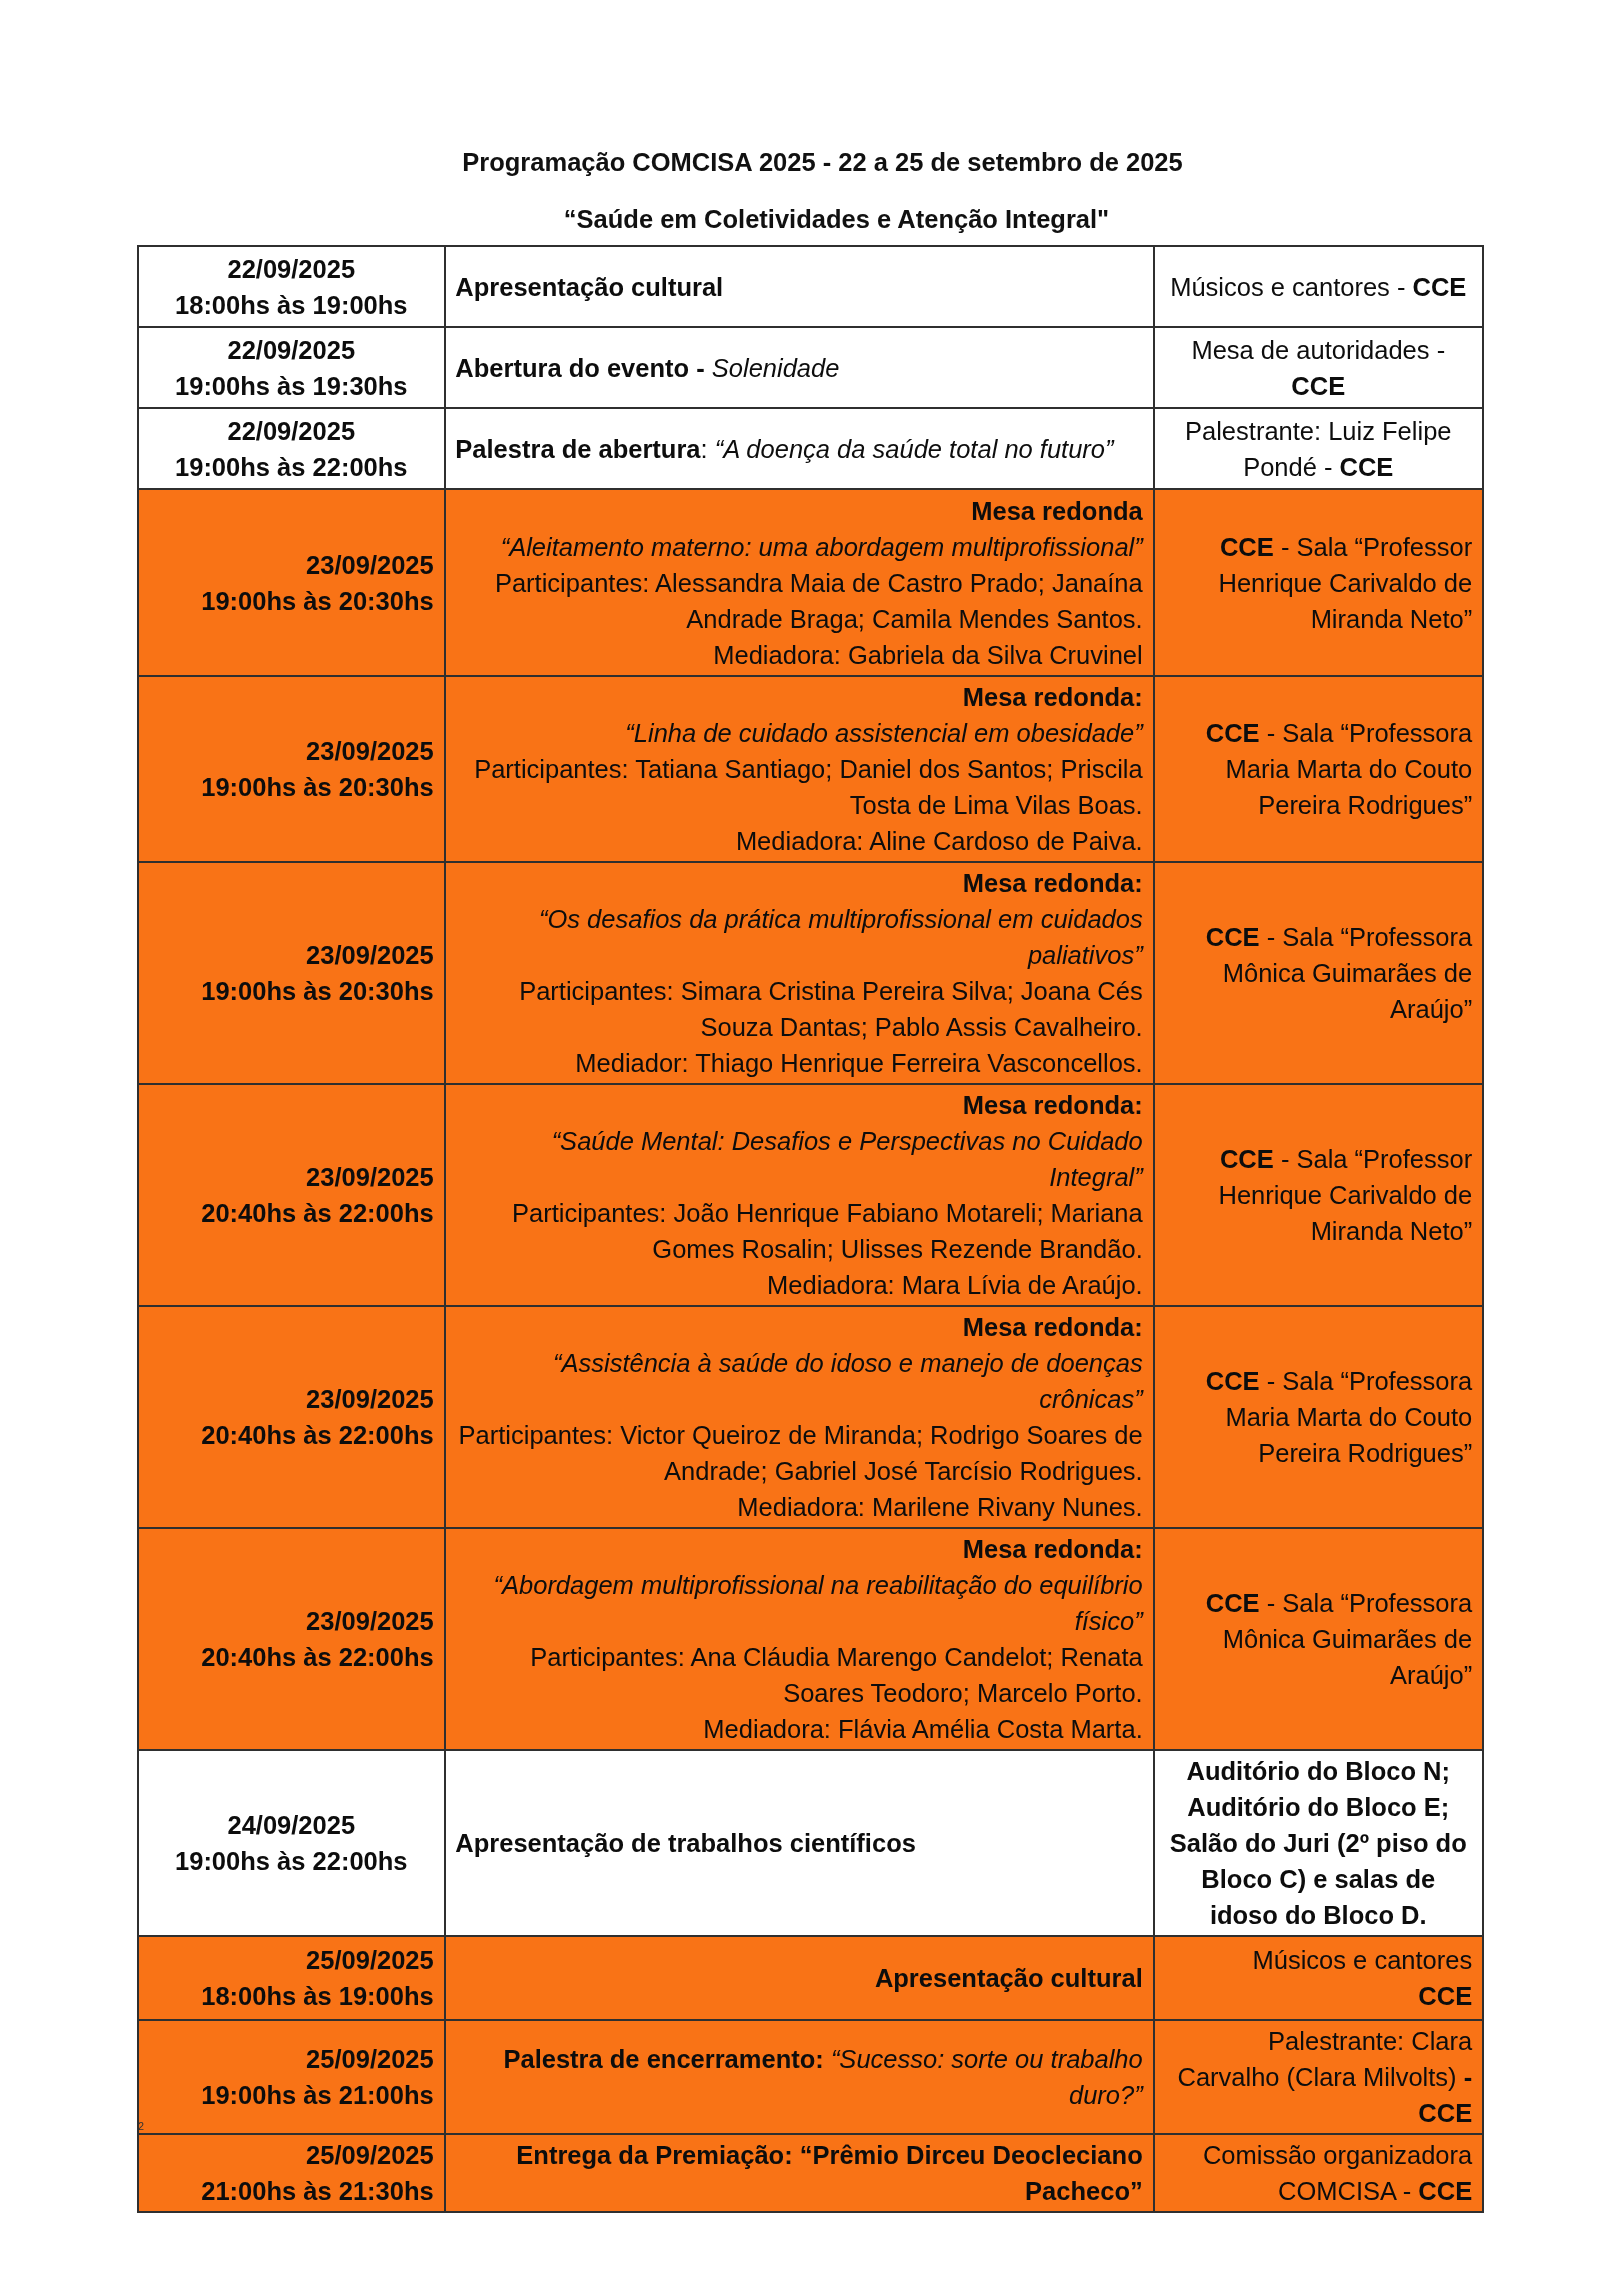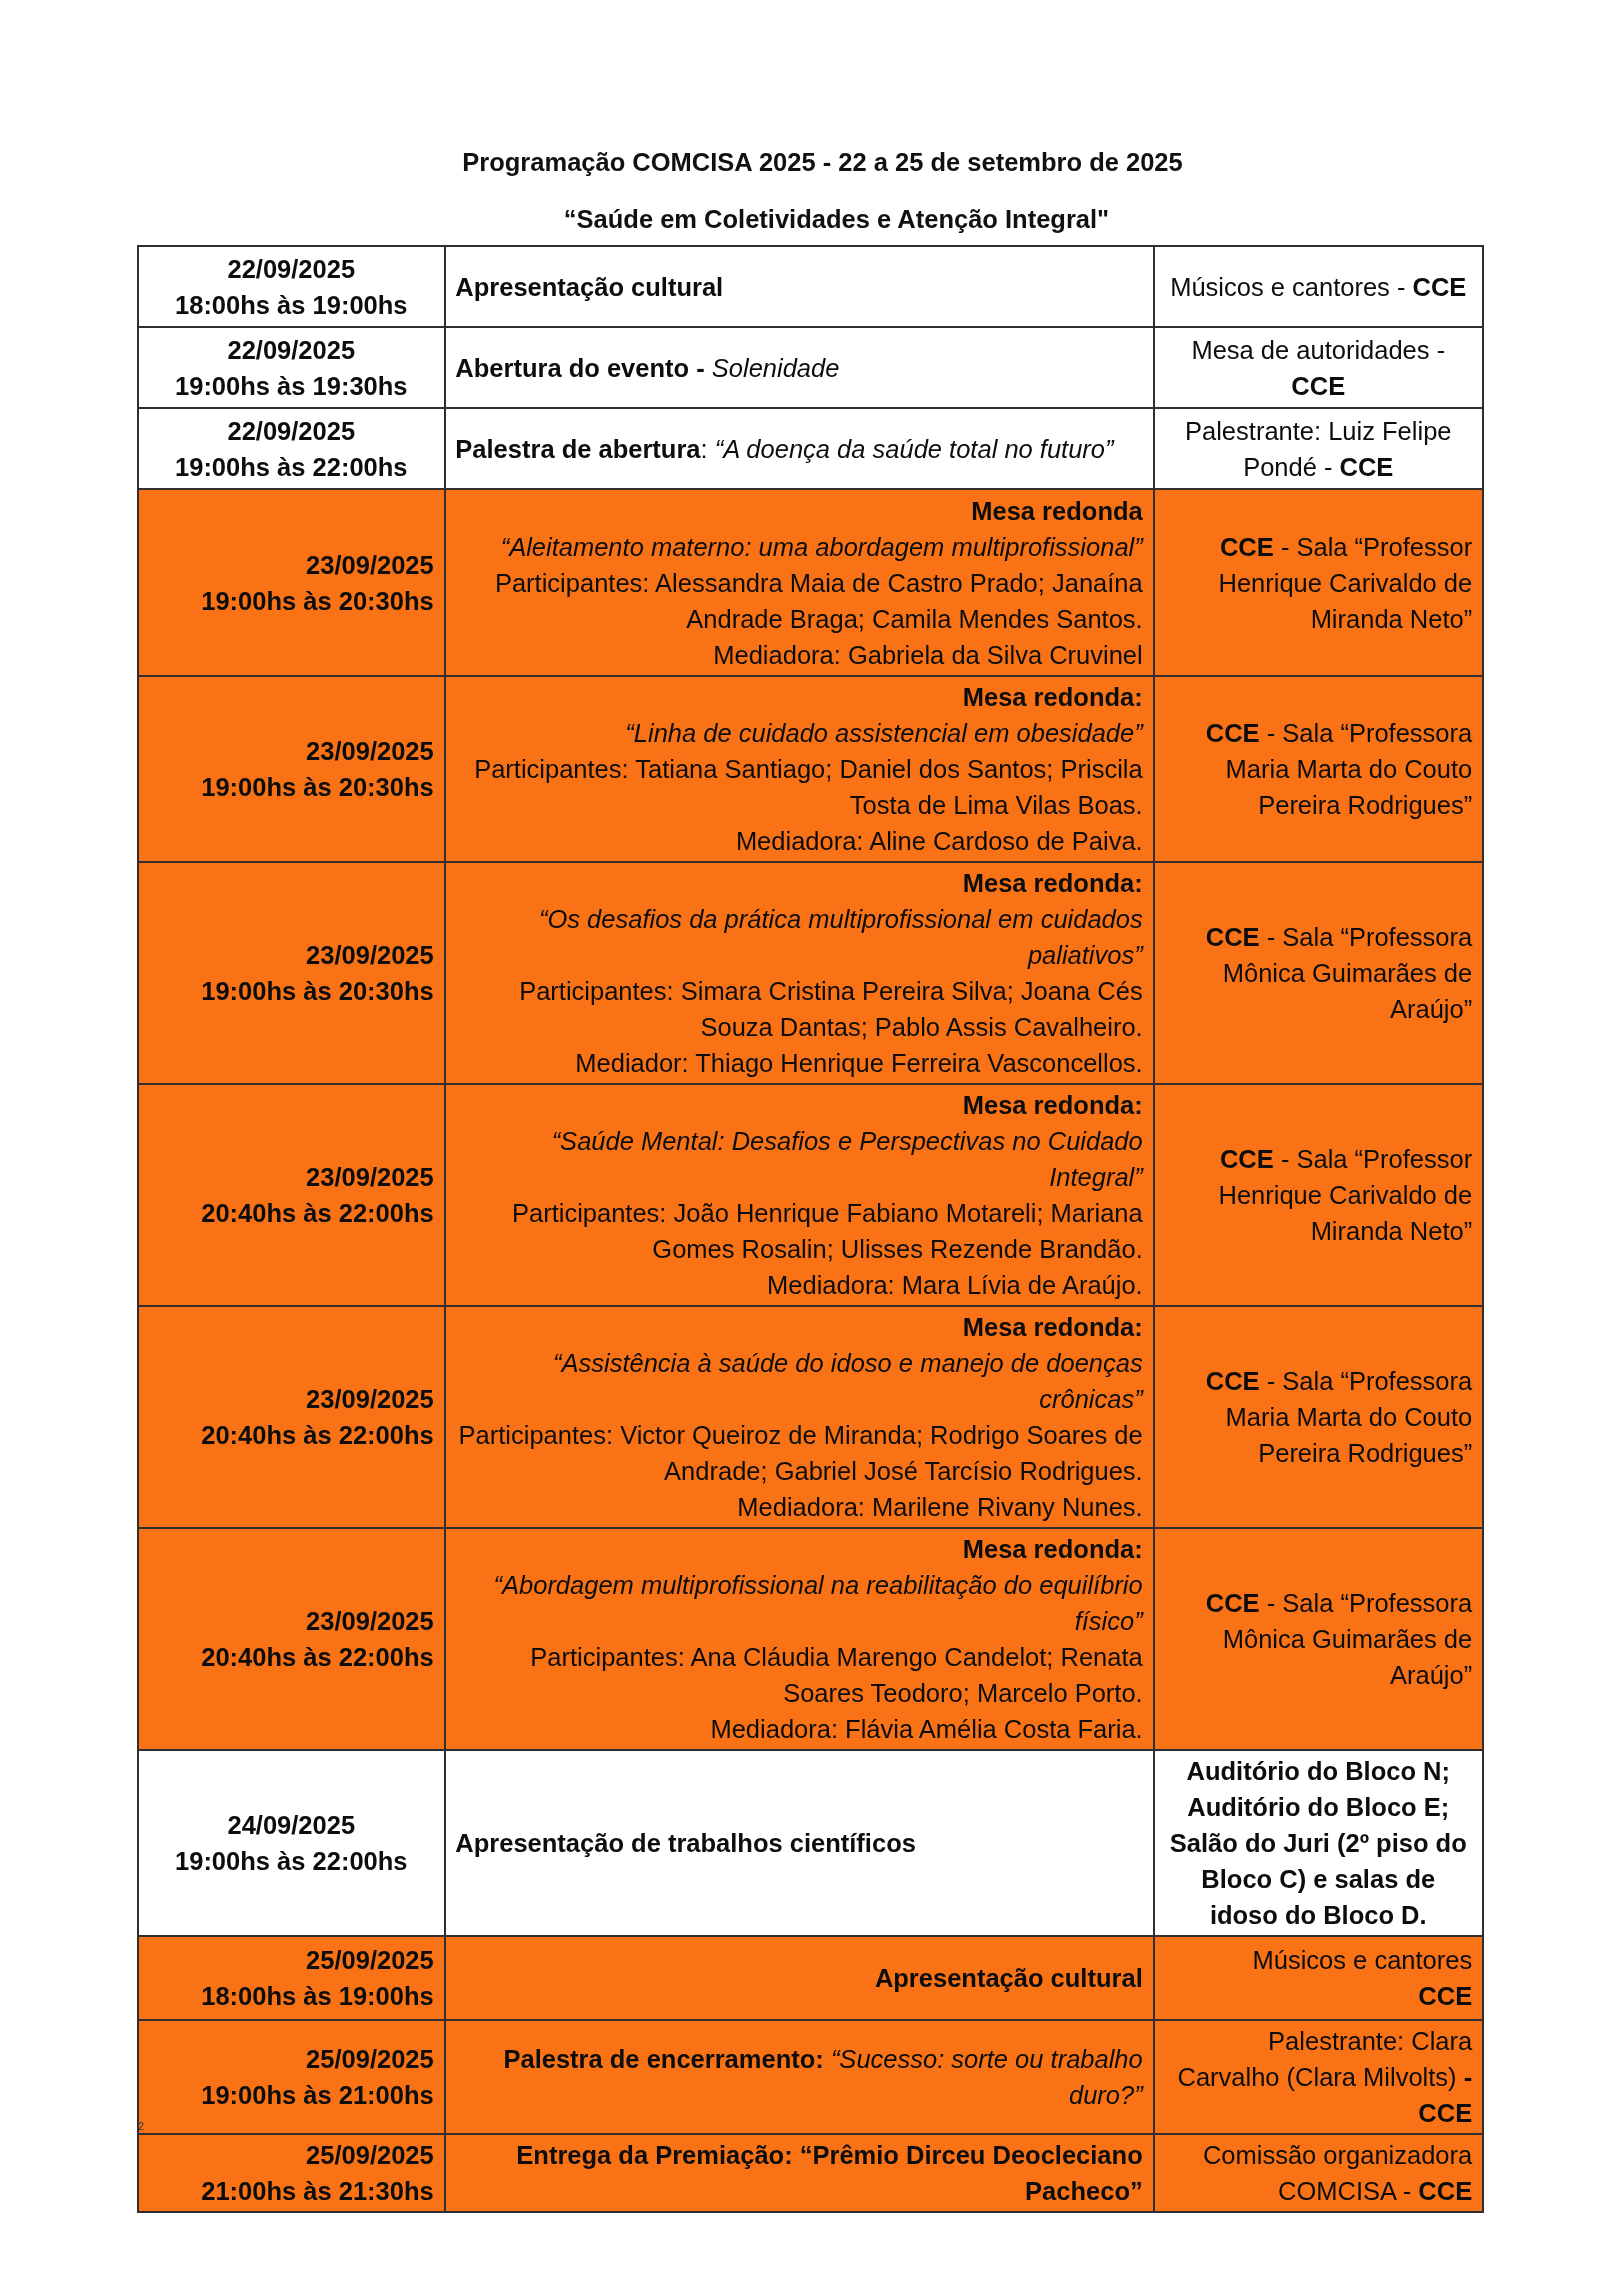--- a/index.html
+++ b/index.html
@@ -173,21 +173,21 @@
         </tr>
         <tr class="shaded" style="height: 216px;">
           <td class="col-date">
             <div>23/09/2025</div>
             <div>20:40hs às 22:00hs</div>
           </td>
           <td class="col-event">
             <div><span class="b">Mesa redonda:</span></div>
             <div><span class="i">“Abordagem multiprofissional na reabilitação do equilíbrio físico”</span></div>
             <div><span>Participantes: Ana Cláudia Marengo Candelot; Renata Soares Teodoro; Marcelo Porto.</span></div>
-            <div><span>Mediadora: Flávia Amélia Costa Faria.</span></div>
+            <div><span>Mediadora: Flávia Amélia Costa Marta.</span></div>
           </td>
           <td class="col-loc">
             <div><span class="b">CCE</span><span> - Sala “Professora Mônica Guimarães de Araújo”</span></div>
           </td>
         </tr>
         <tr style="height: 148px;">
           <td class="col-date">
             <div>24/09/2025</div>
             <div>19:00hs às 22:00hs</div>
           </td>

